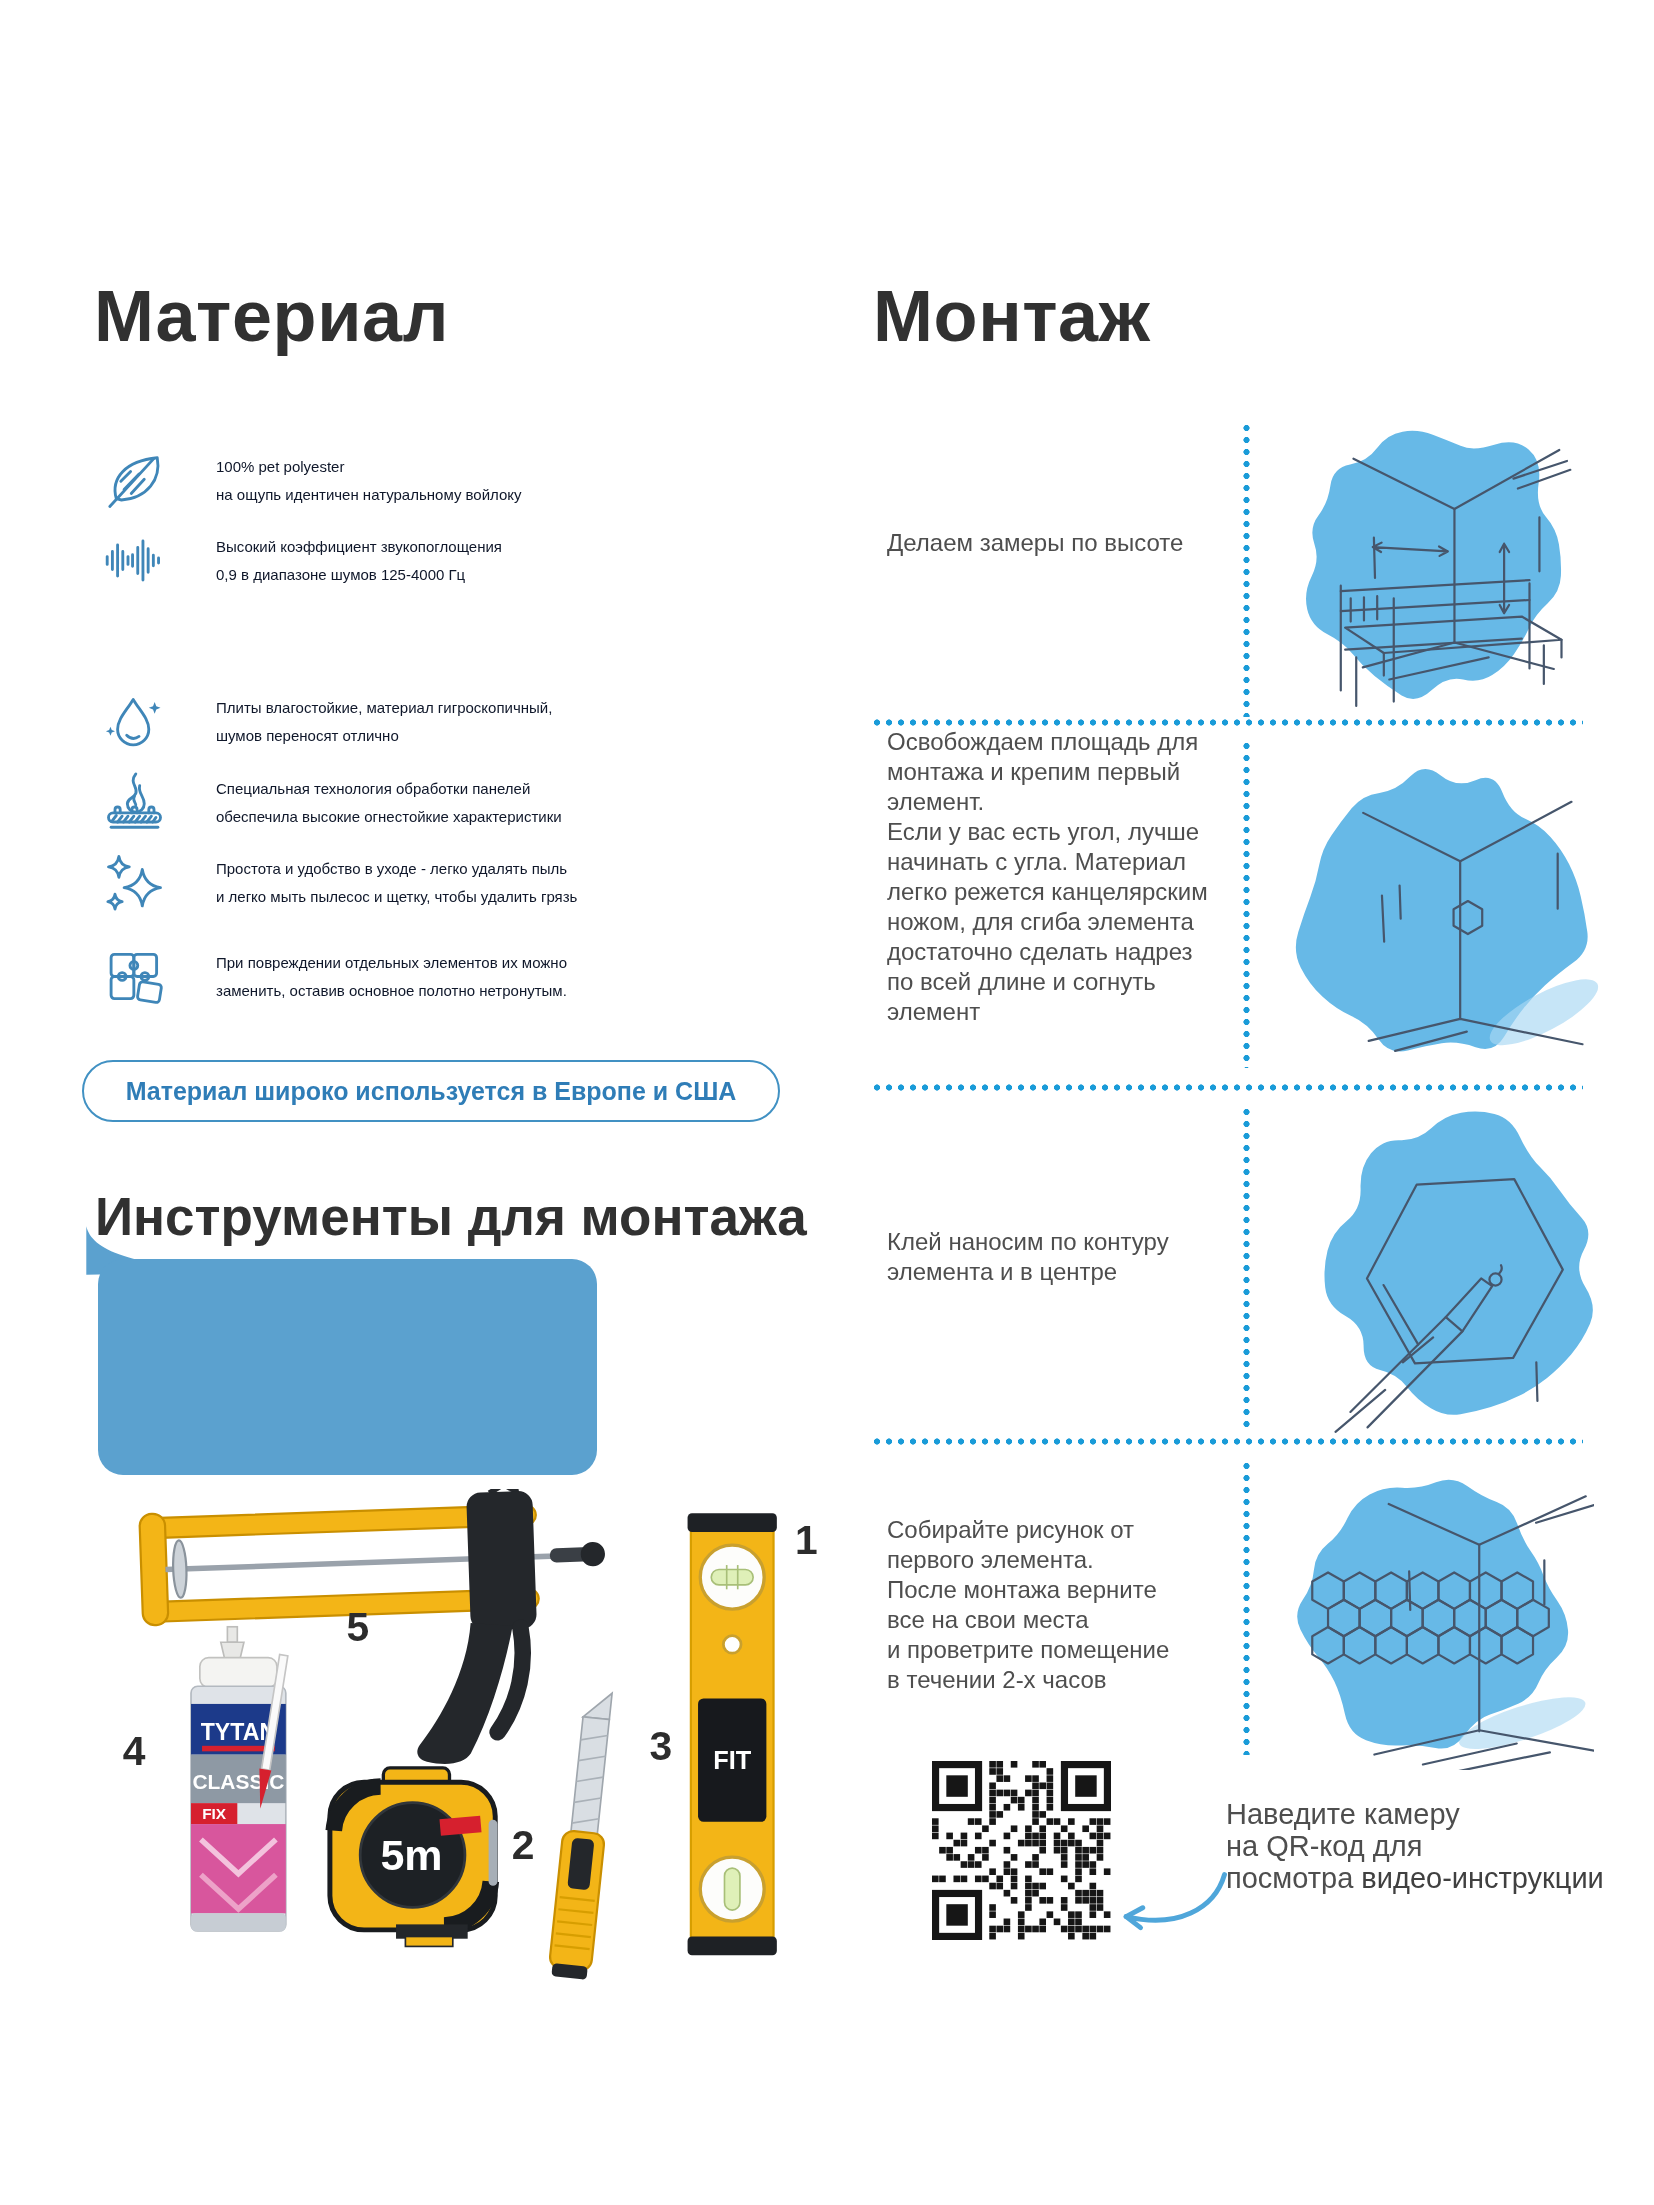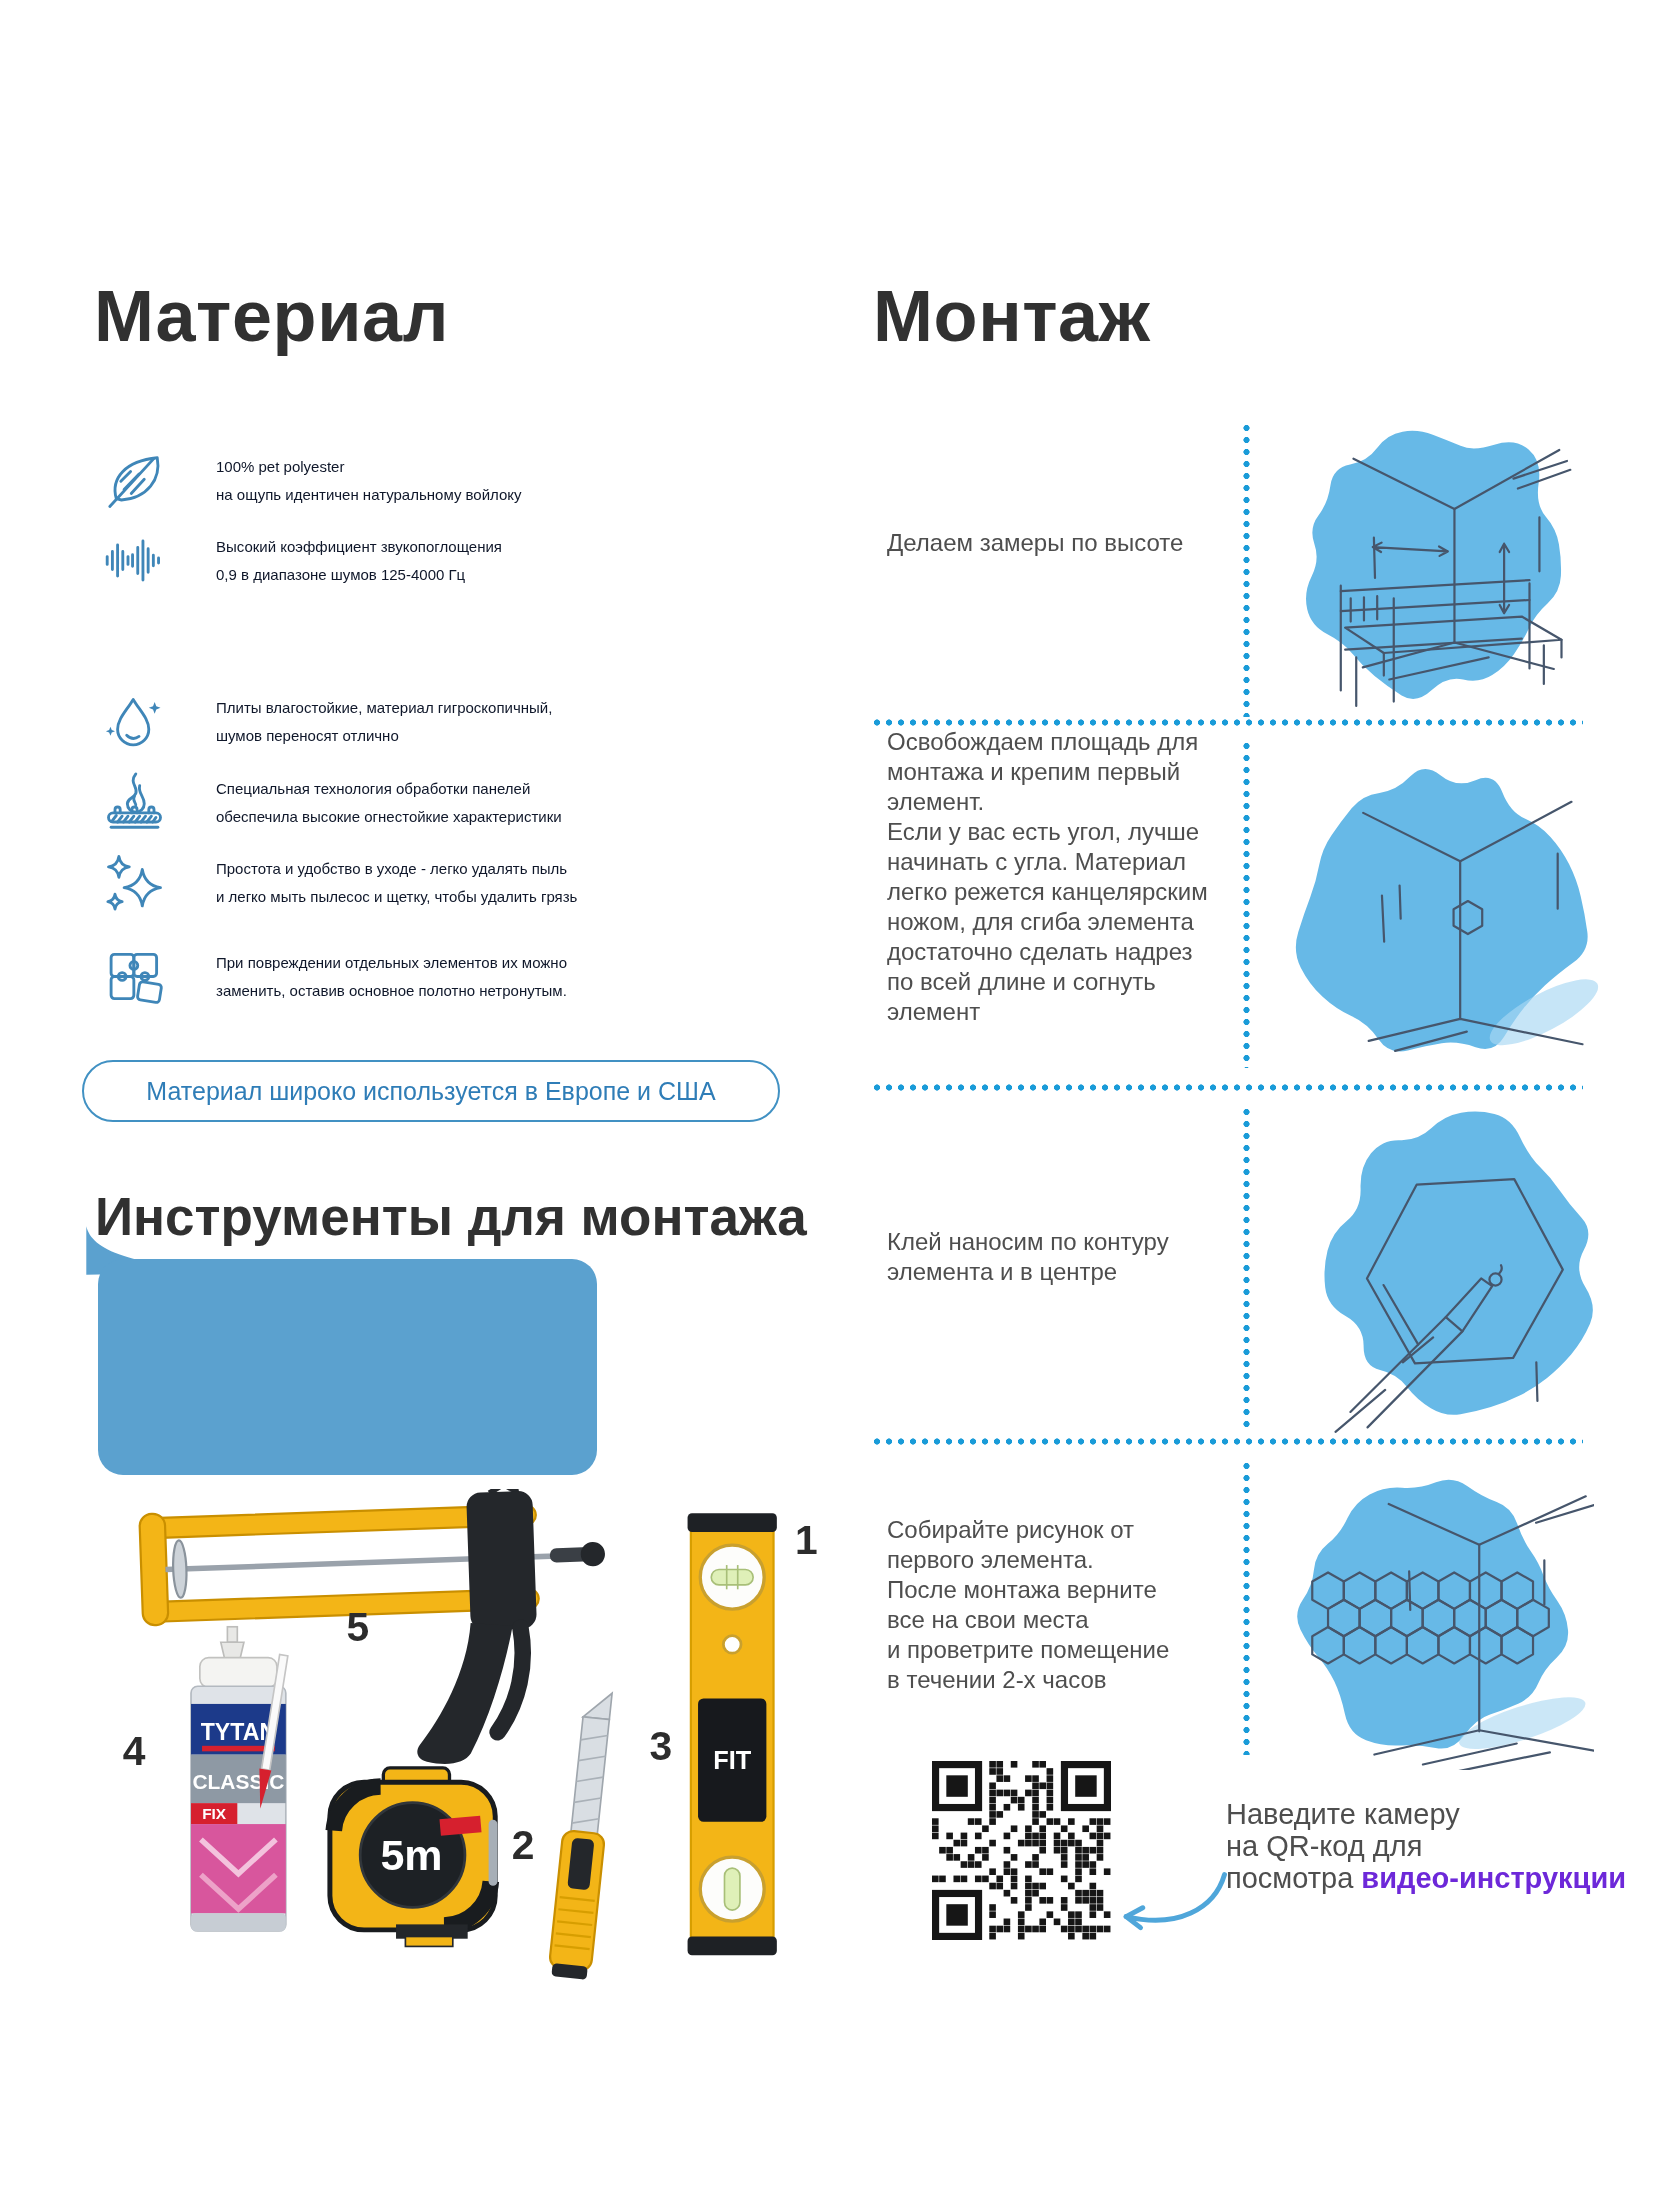--- a/index.html
+++ b/index.html
@@ -7,34 +7,34 @@
         font-family:"Liberation Sans",sans-serif;overflow:hidden;}
   .h1{position:absolute;font-size:72px;font-weight:700;color:#313131;letter-spacing:0.6px;}
   .h2{position:absolute;font-size:53px;font-weight:700;color:#313131;}
   .feature{position:absolute;left:102px;display:flex;align-items:center;width:739px;}
   .f-icon{width:65px;height:65px;flex:0 0 65px;margin-right:49px;}
   .f-icon svg{width:100%;height:100%;}
   .ic{stroke:#3f86b8;stroke-width:4.4;fill:none;stroke-linecap:round;stroke-linejoin:round;}
   .f-text{font-size:15px;line-height:28px;color:#0f172a;white-space:pre-line;}
   .badge{position:absolute;left:82px;top:1060px;width:698px;height:62px;border:2.2px solid #4191c3;
          border-radius:34px;display:flex;align-items:center;justify-content:center;
-         font-size:25px;font-weight:400;color:#2f7db7;box-sizing:border-box;}
+         font-size:25px;font-weight:700;color:#2f7db7;box-sizing:border-box;}
   .tools-box{position:absolute;left:98px;top:1259px;width:499px;height:216px;background:#5ba1cf;border-radius:25px;}
   .box-notch{position:absolute;left:83px;top:1225px;width:165px;height:51px;}
   .step{position:absolute;left:887px;width:353px;font-size:24px;line-height:30px;color:#4e4e4e;white-space:pre-line;}
   .vseg{position:absolute;left:1243px;width:6.6px;
         background-image:radial-gradient(circle at center,#199bd8 2.8px,rgba(25,155,216,0) 3.1px);
         background-size:6.6px 12px;background-repeat:repeat-y;}
   .hseg{position:absolute;left:871px;width:712px;height:6.6px;
         background-image:radial-gradient(circle at center,#199bd8 2.8px,rgba(25,155,216,0) 3.1px);
         background-size:12px 6.6px;background-repeat:repeat-x;}
   .ill{position:absolute;}
   .sk{stroke:#46566c;stroke-width:4;fill:none;stroke-linecap:round;stroke-linejoin:round;}
   .qr-note{position:absolute;left:1226px;top:1798px;font-size:29px;line-height:32px;color:#4e4e4e;white-space:pre-line;}
-  .qr-link{color:#6d28d9;font-weight:bold;}
+  .qr-link{color:#404040;}
   .num{font-size:74px;font-weight:700;fill:#2c2c2c;font-family:"Liberation Sans",sans-serif;}
 </style>
 </head>
 <body>
 
 <div id="page">
 
   <div class="h1" style="left:94px;top:275px;">Материал</div>
 
   <div class="feature" style="top:448px;">

